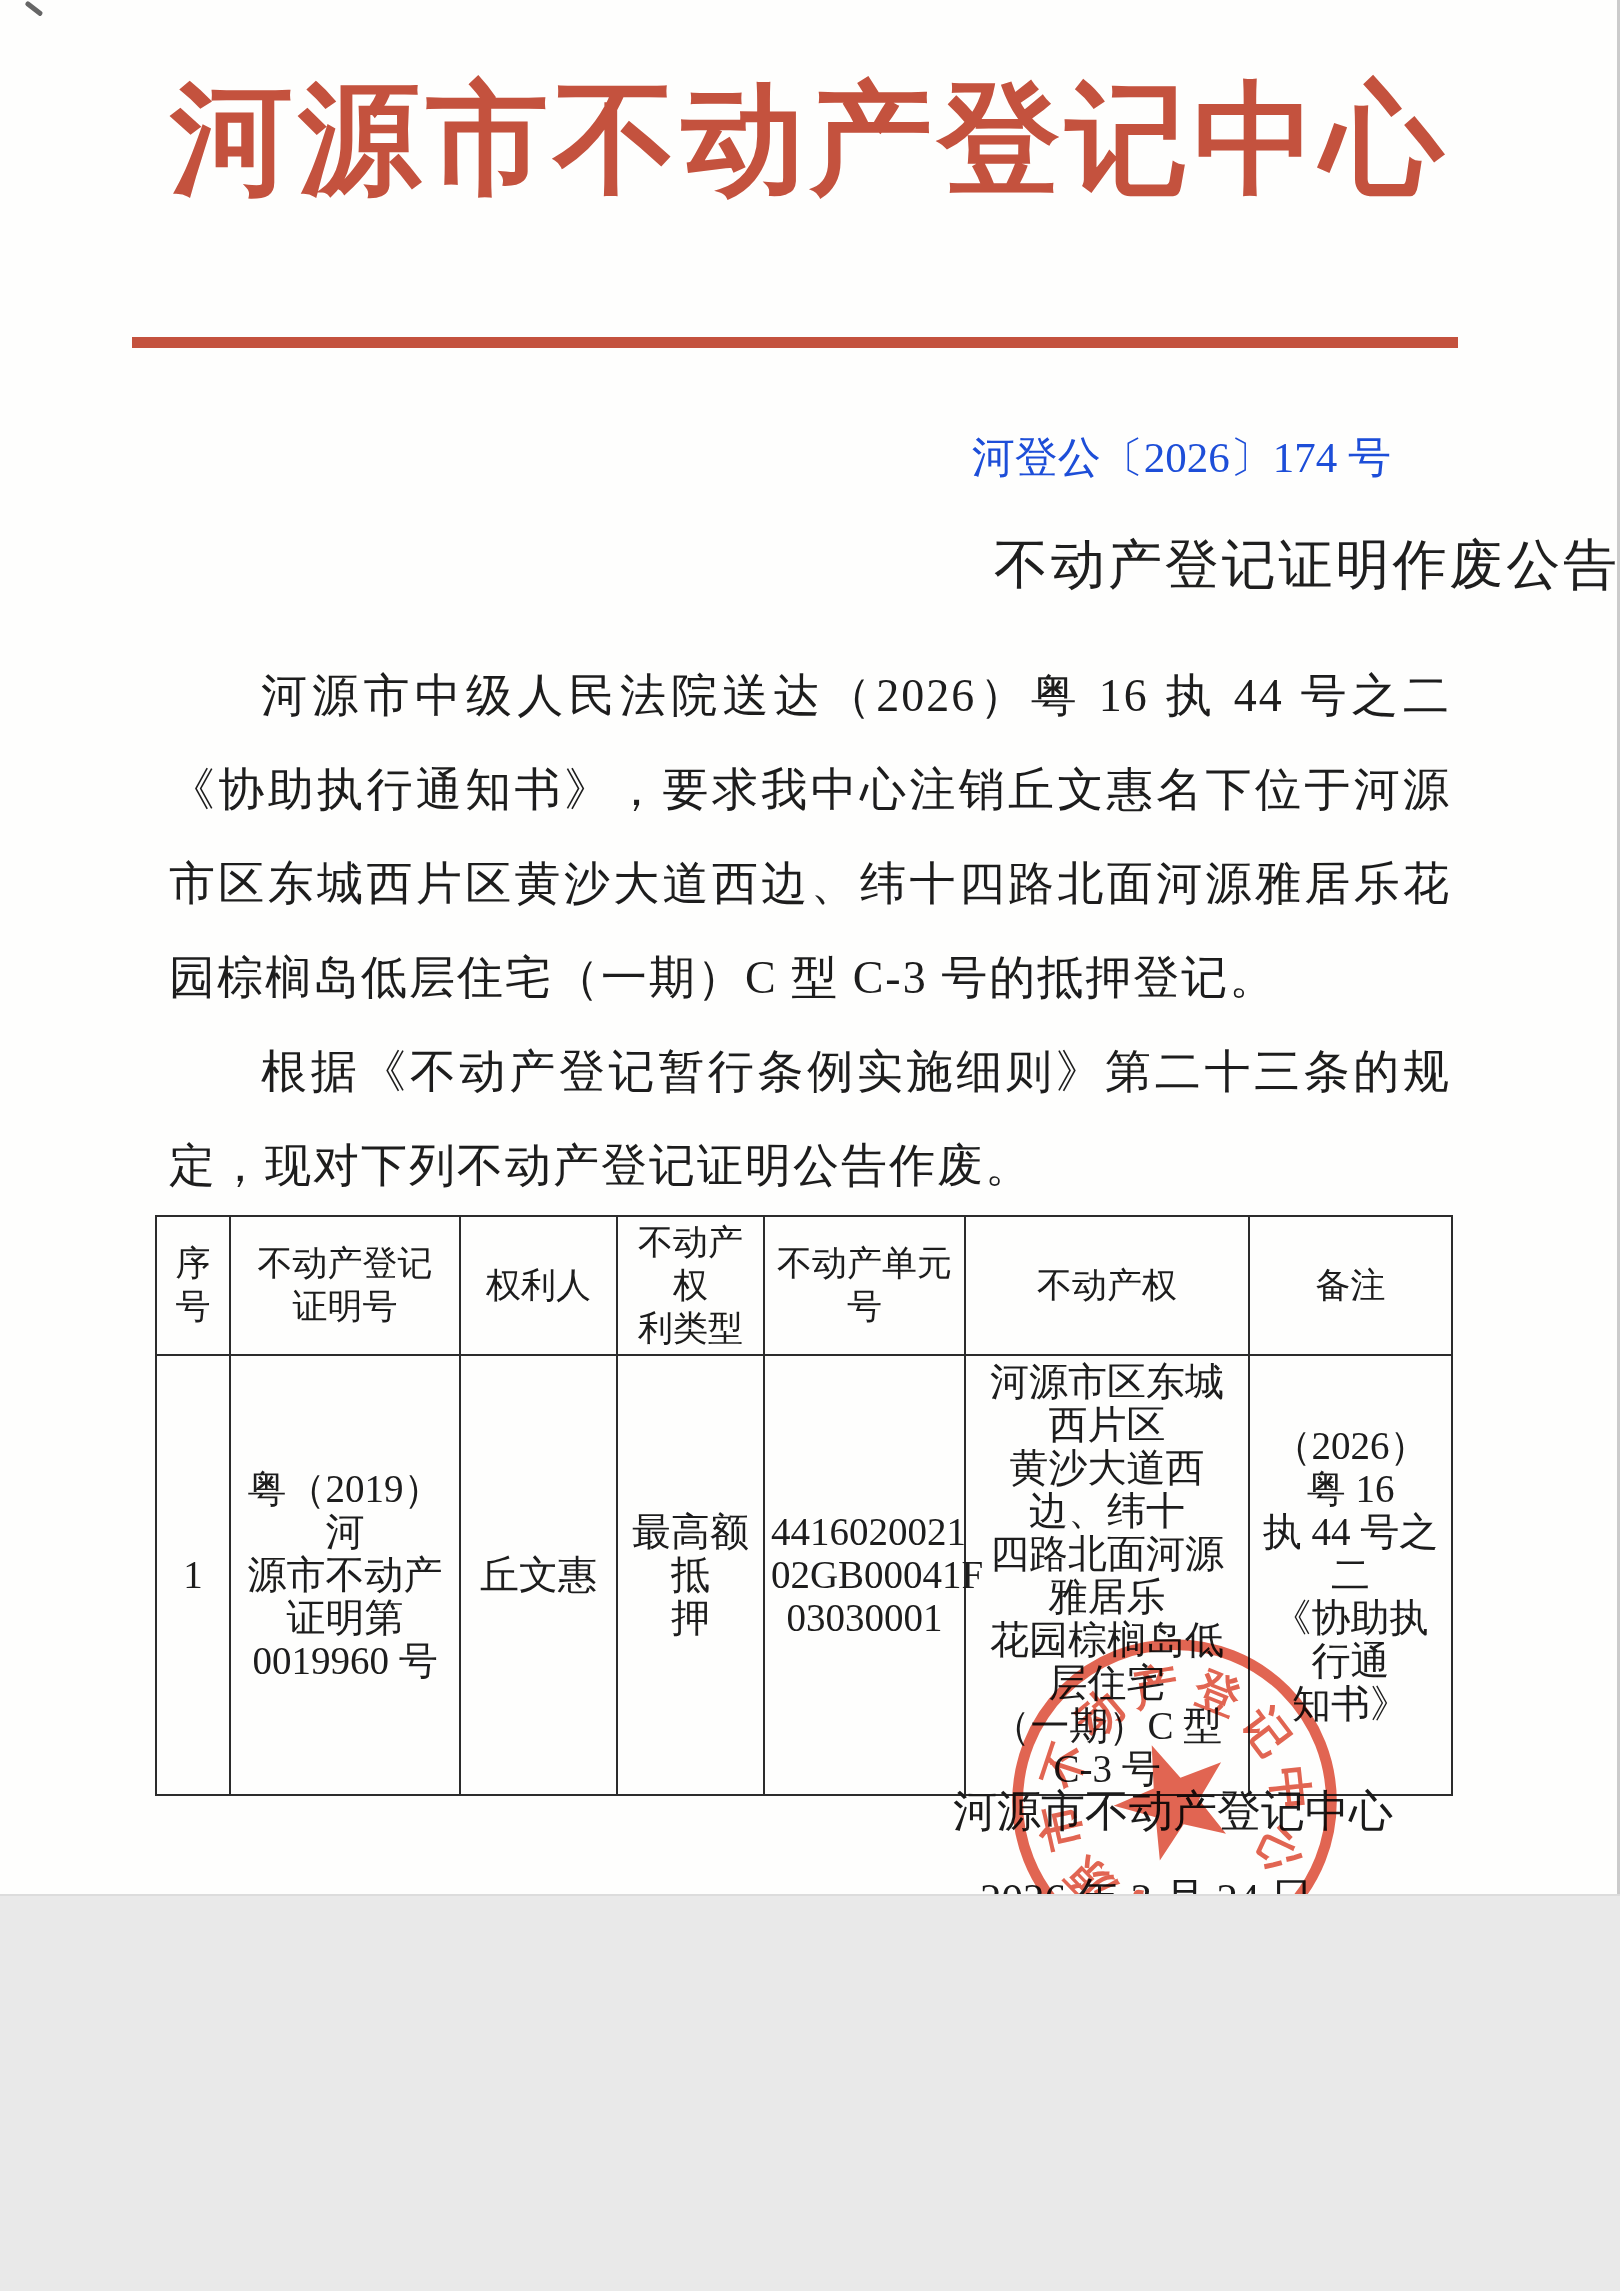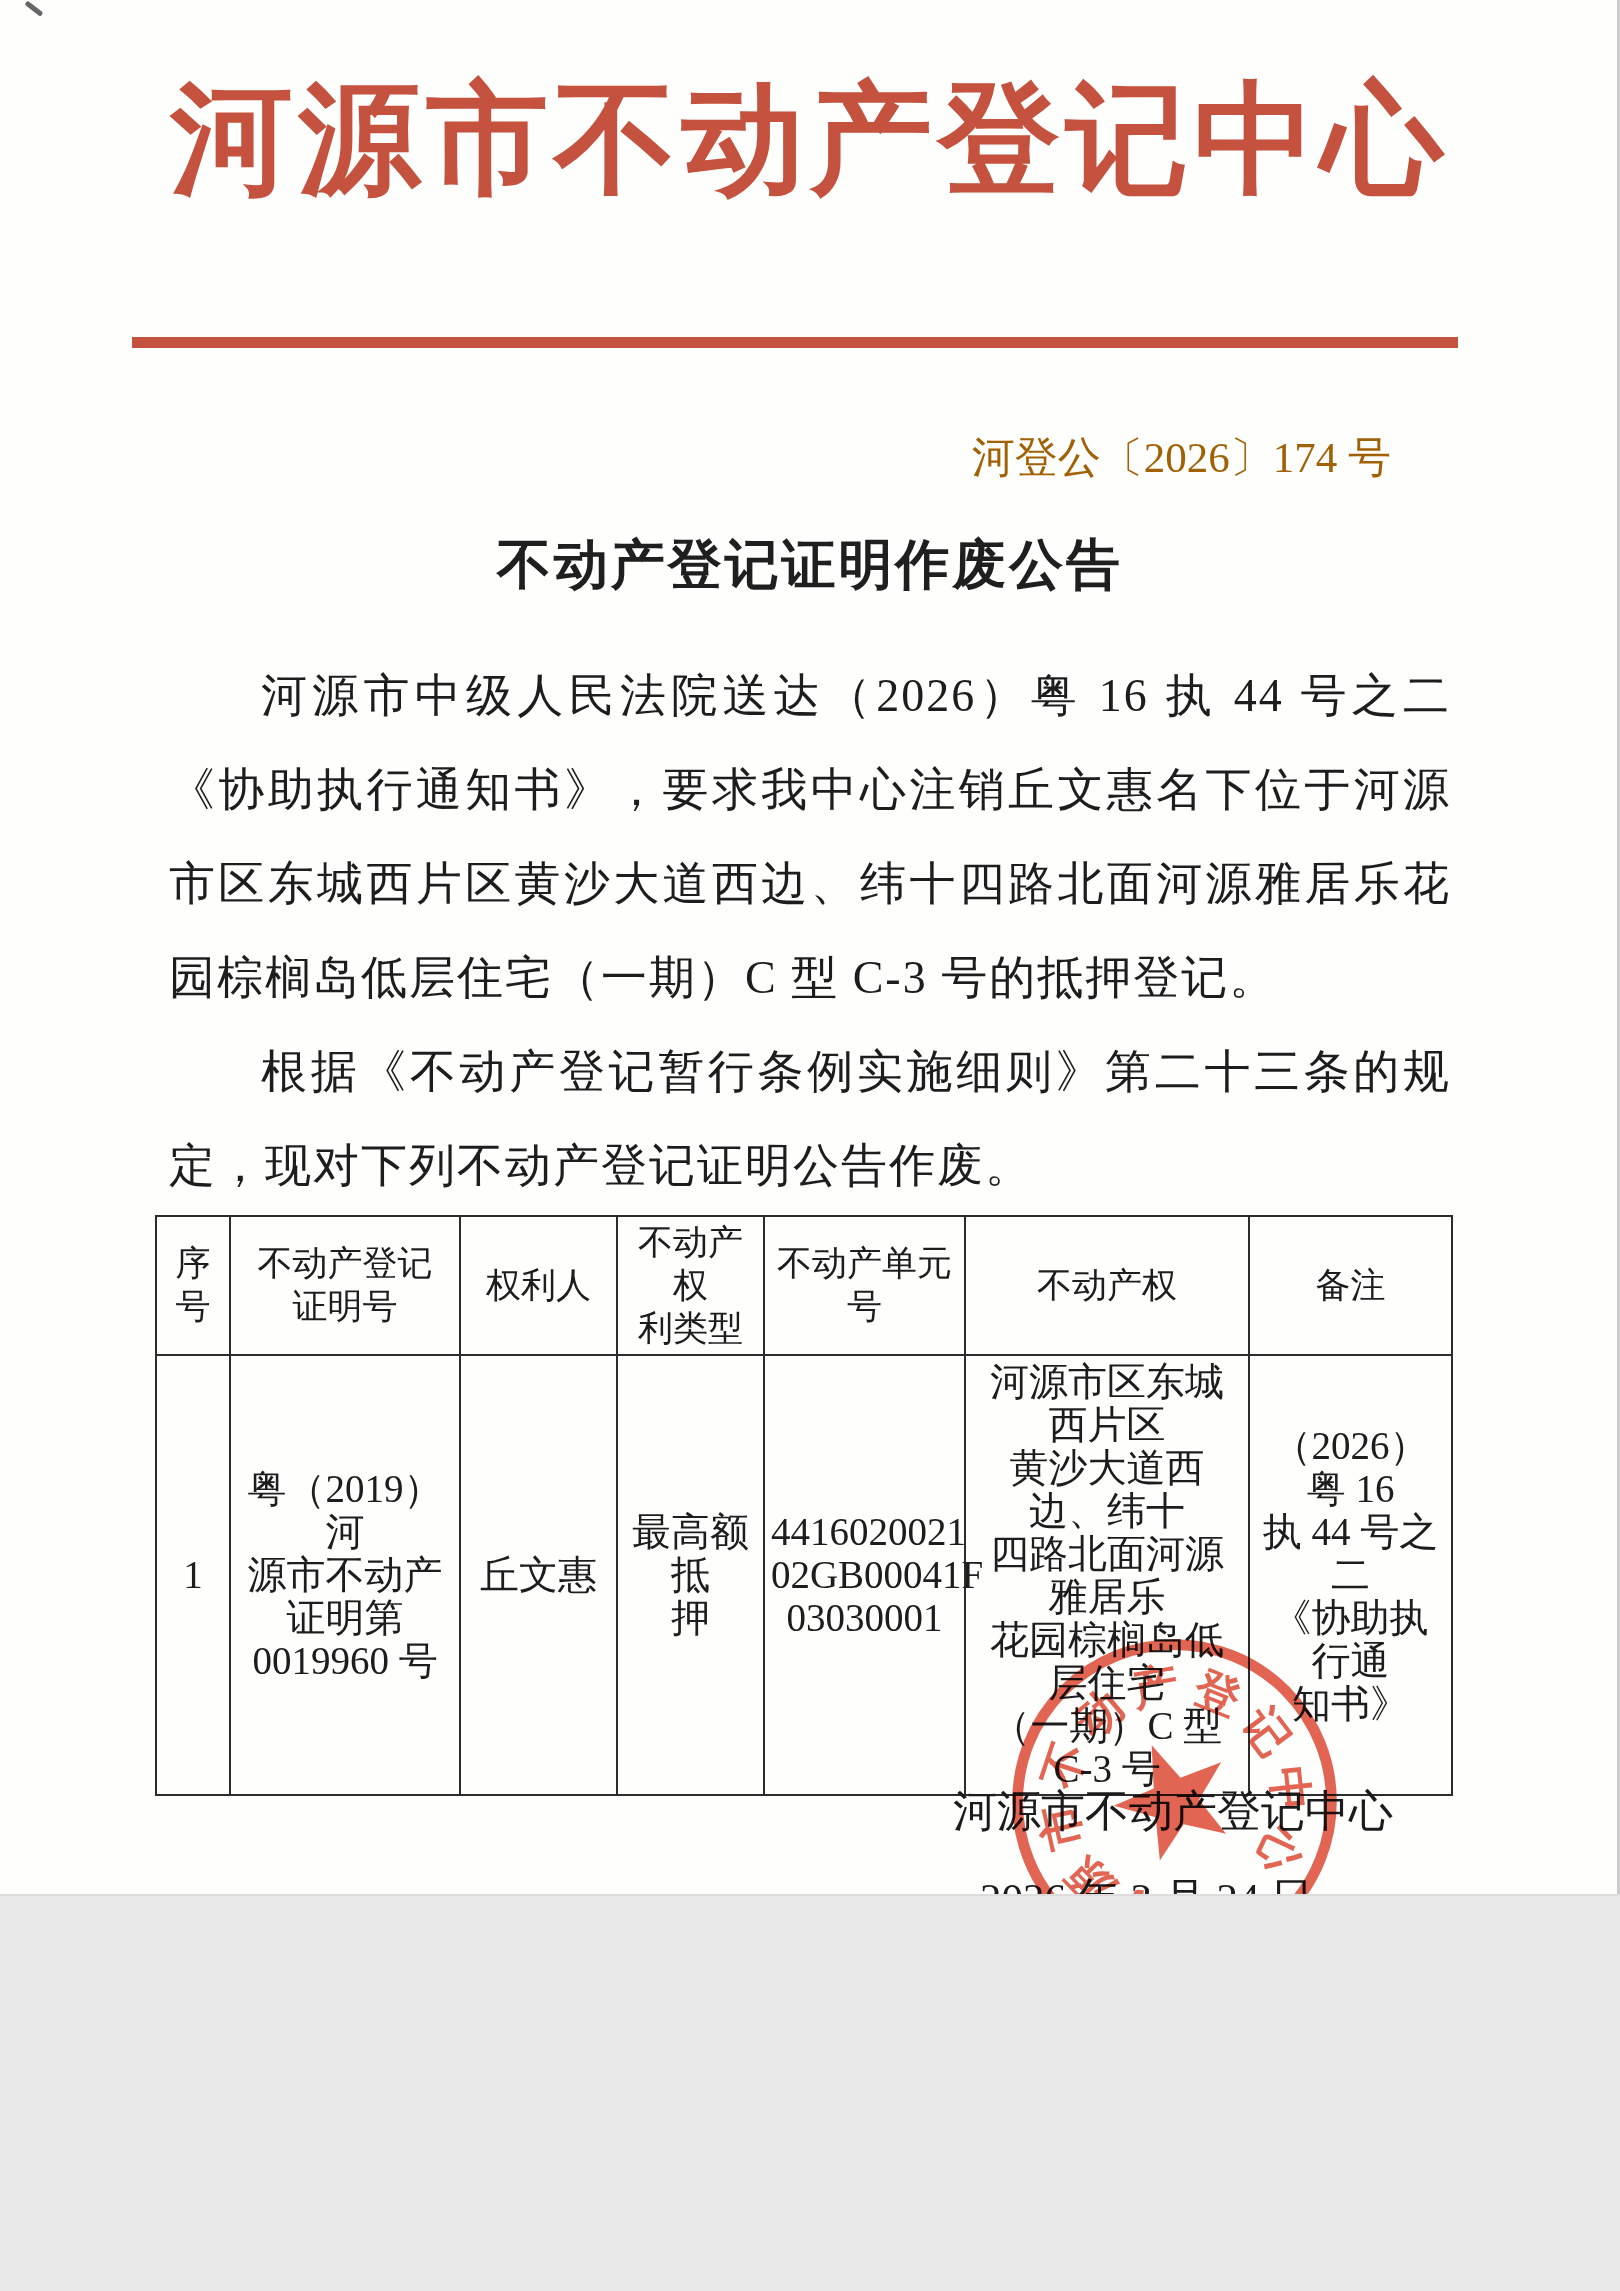--- a/index.html
+++ b/index.html
@@ -24,27 +24,27 @@
     white-space:nowrap;
   }
   .red-rule{
     position:absolute;top:337px;left:132px;
     width:1326px;height:10.8px;background:#c4523e;
   }
   .doc-number{
     position:absolute;top:429px;left:0;right:229px;
     text-align:right;
     font-size:43px;
-    color:#a16207;
+    color:#1d4ed8;
     white-space:nowrap;
   }
   .notice-title{
     position:absolute;top:529px;left:0;right:0;
-    text-align:center;
-    font-size:54px;font-weight:700;
+    text-align:right;
+    font-size:54px;font-weight:400;
     letter-spacing:2.9px;
     color:#1f1f1f;
   }
   .body-text{
     position:absolute;top:649px;left:169px;width:1282px;
     font-size:46px;line-height:94px;
     text-align:justify;
     letter-spacing:2px;
     color:#1d1d1d;
   }

